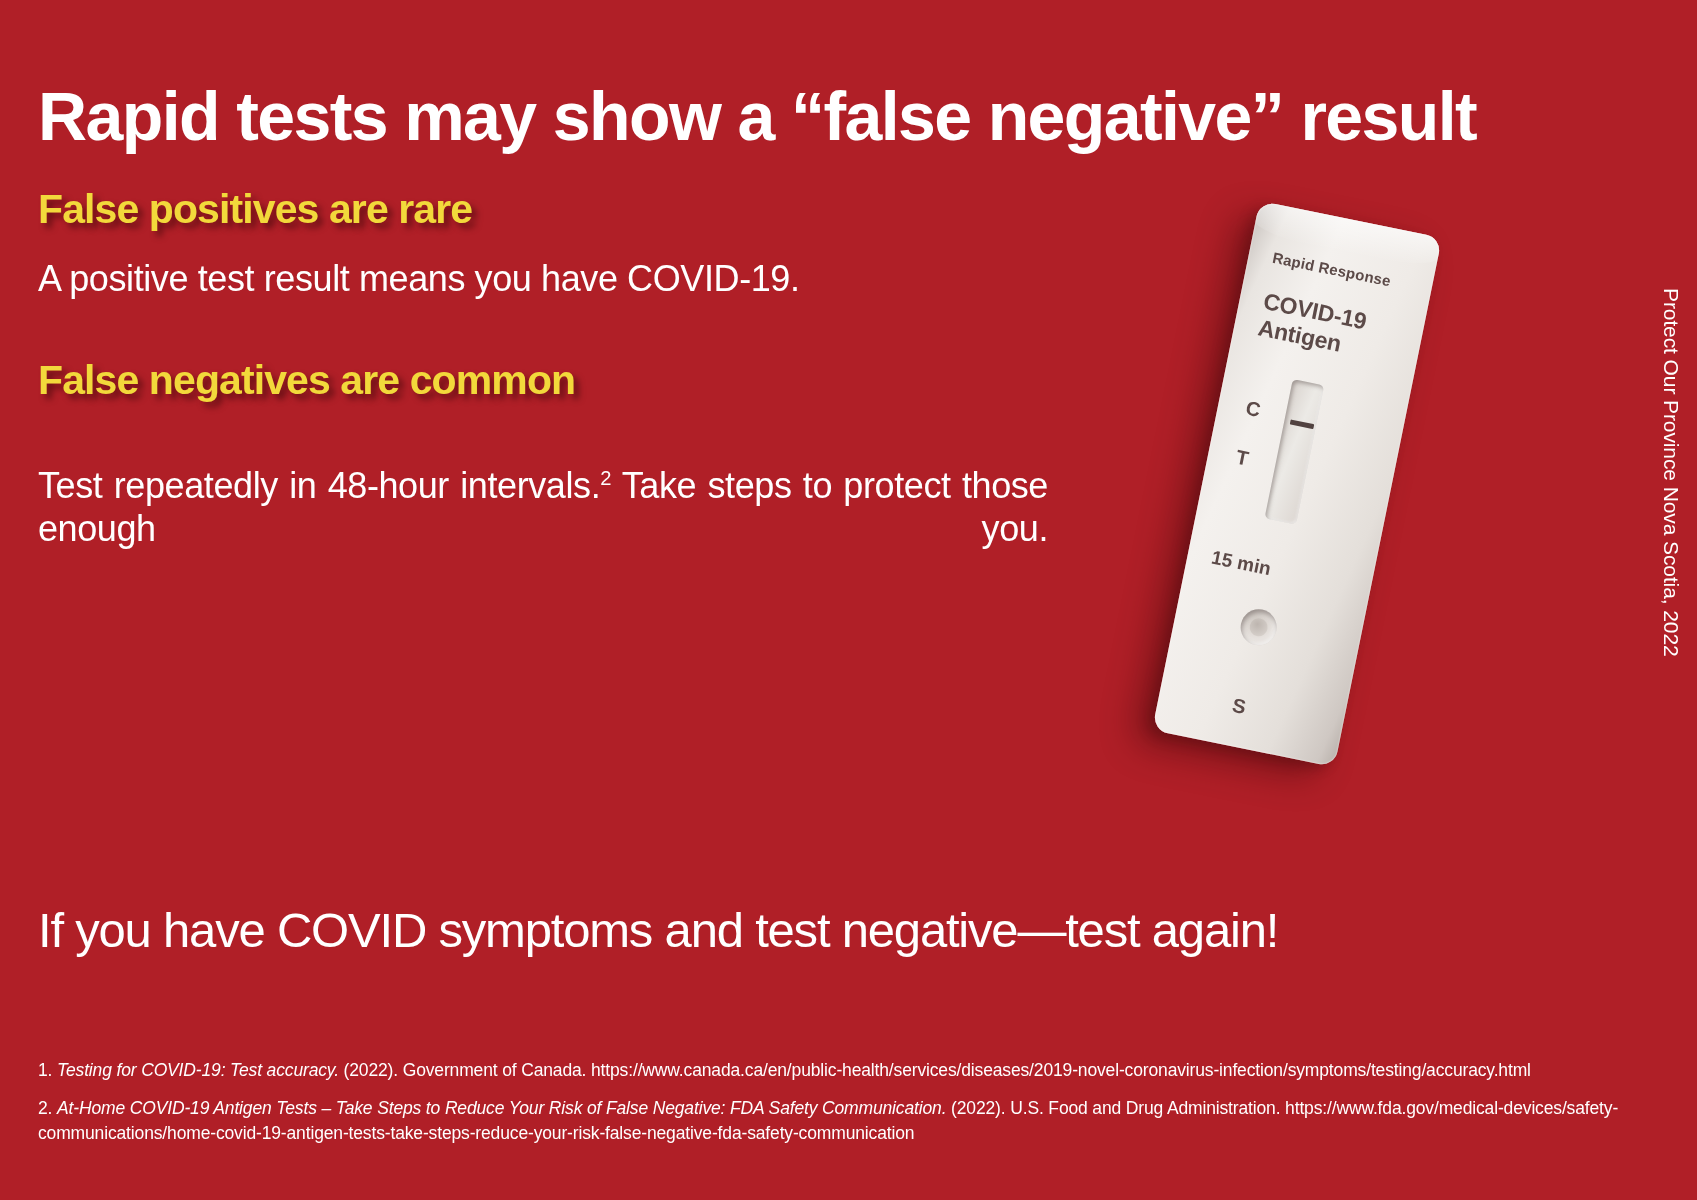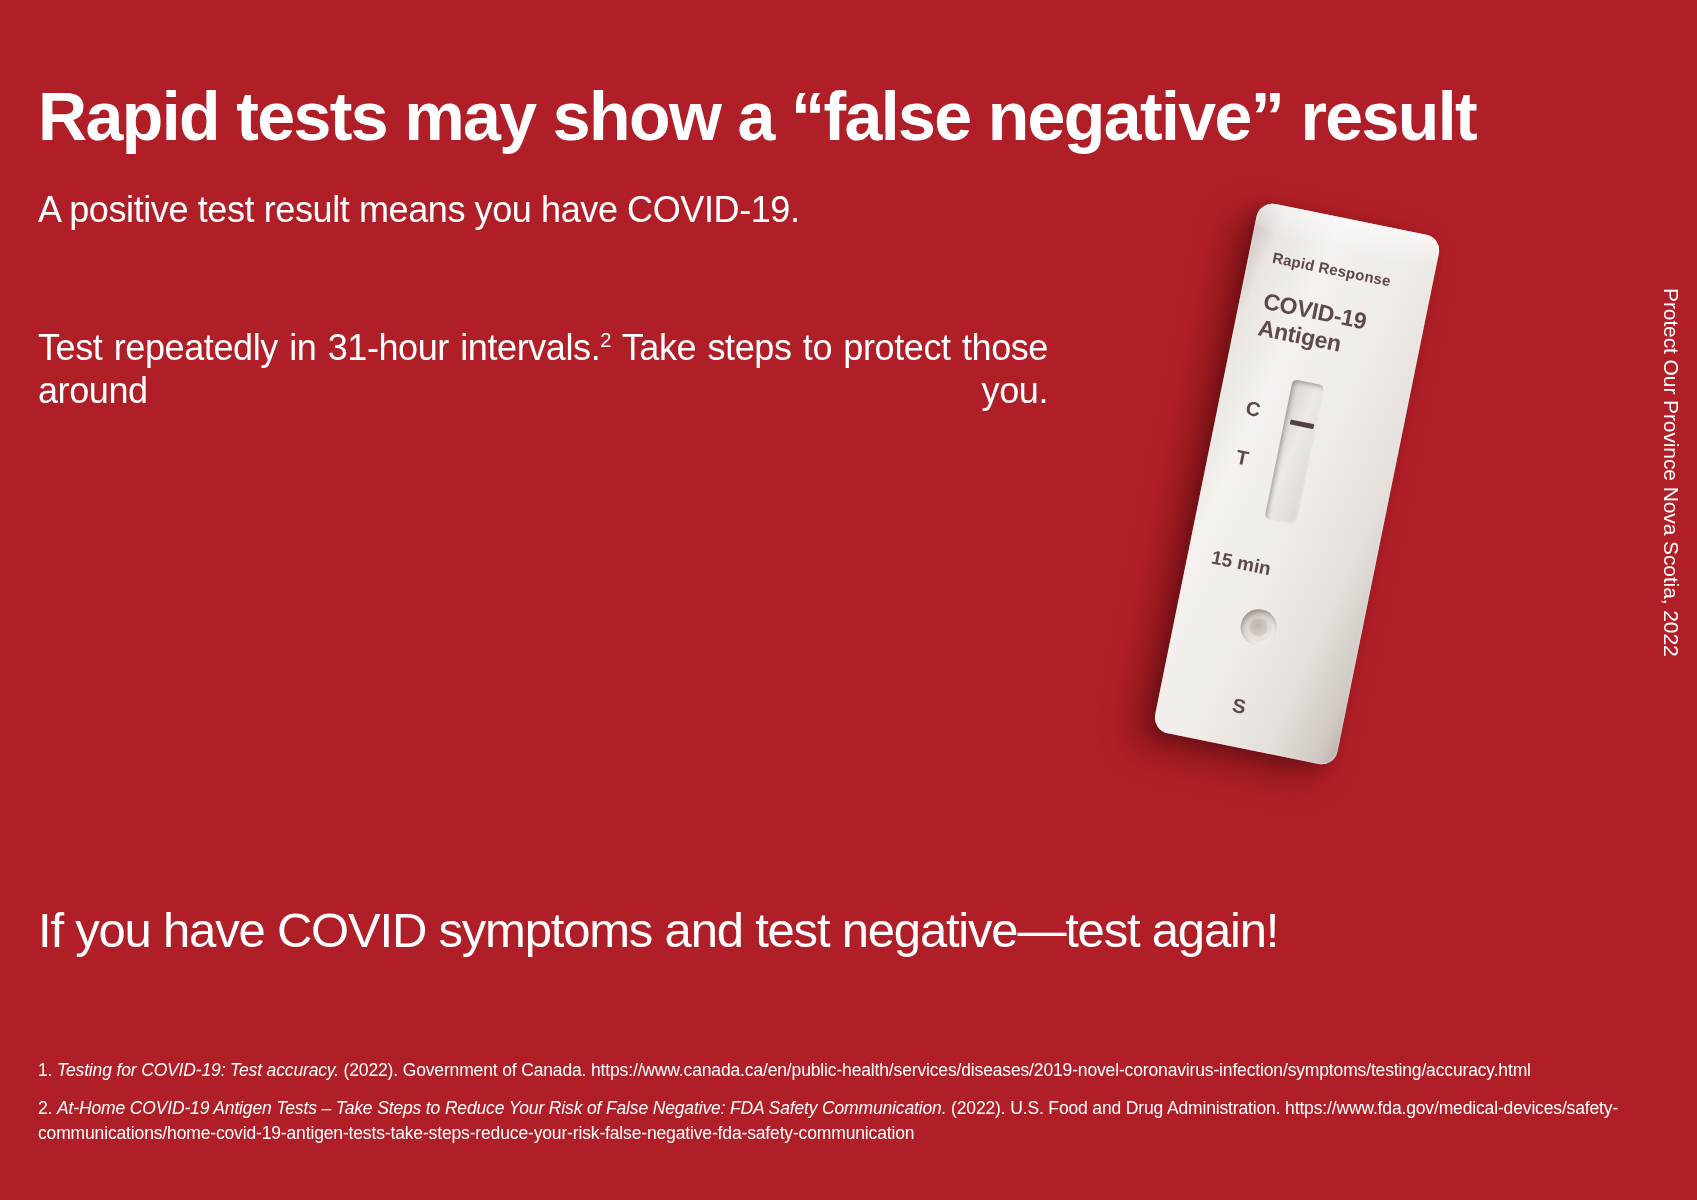--- a/index.html
+++ b/index.html
@@ -176,29 +176,31 @@
 </style>
 </head>
 <body>
 
 <div class="poster">
 
   <h1 class="title">Rapid tests may show a “false negative” result</h1>
 
   <div class="content">
 
+    <h2 class="subhead">False positives are rare</h2>
     <p class="para">A positive test result means you have COVID-19.</p>
 
     <div class="gap-a"></div>
 
+    <h2 class="subhead">False negatives are common</h2>
 
 
     <div class="gap-c"></div>
 
-    <p class="para justify"><span>Test repeatedly in 31-hour intervals.</span><sup>2</sup><span> Take steps to protect those around you.</span></p>
+    <p class="para justify"><span>Test repeatedly in 48-hour intervals.</span><sup>2</sup><span> Take steps to protect those enough you.</span></p>
 
   </div>
 
   <div class="kicker">If you have COVID symptoms and test negative—test again!</div>
 
   <div class="footnotes">
     <p><span>1.</span> <i>Testing for COVID-19: Test accuracy.</i><span> (2022). Government of Canada. https://www.canada.ca/en/public-health/services/diseases/2019-novel-coronavirus-infection/symptoms/testing/accuracy.html</span></p>
     <p><span>2.</span> <i>At-Home COVID-19 Antigen Tests – Take Steps to Reduce Your Risk of False Negative: FDA Safety Communication.</i><span> (2022). U.S. Food and Drug Administration. https://www.fda.gov/medical-devices/safety-communications/home-covid-19-antigen-tests-take-steps-reduce-your-risk-false-negative-fda-safety-communication</span></p>
   </div>
 

